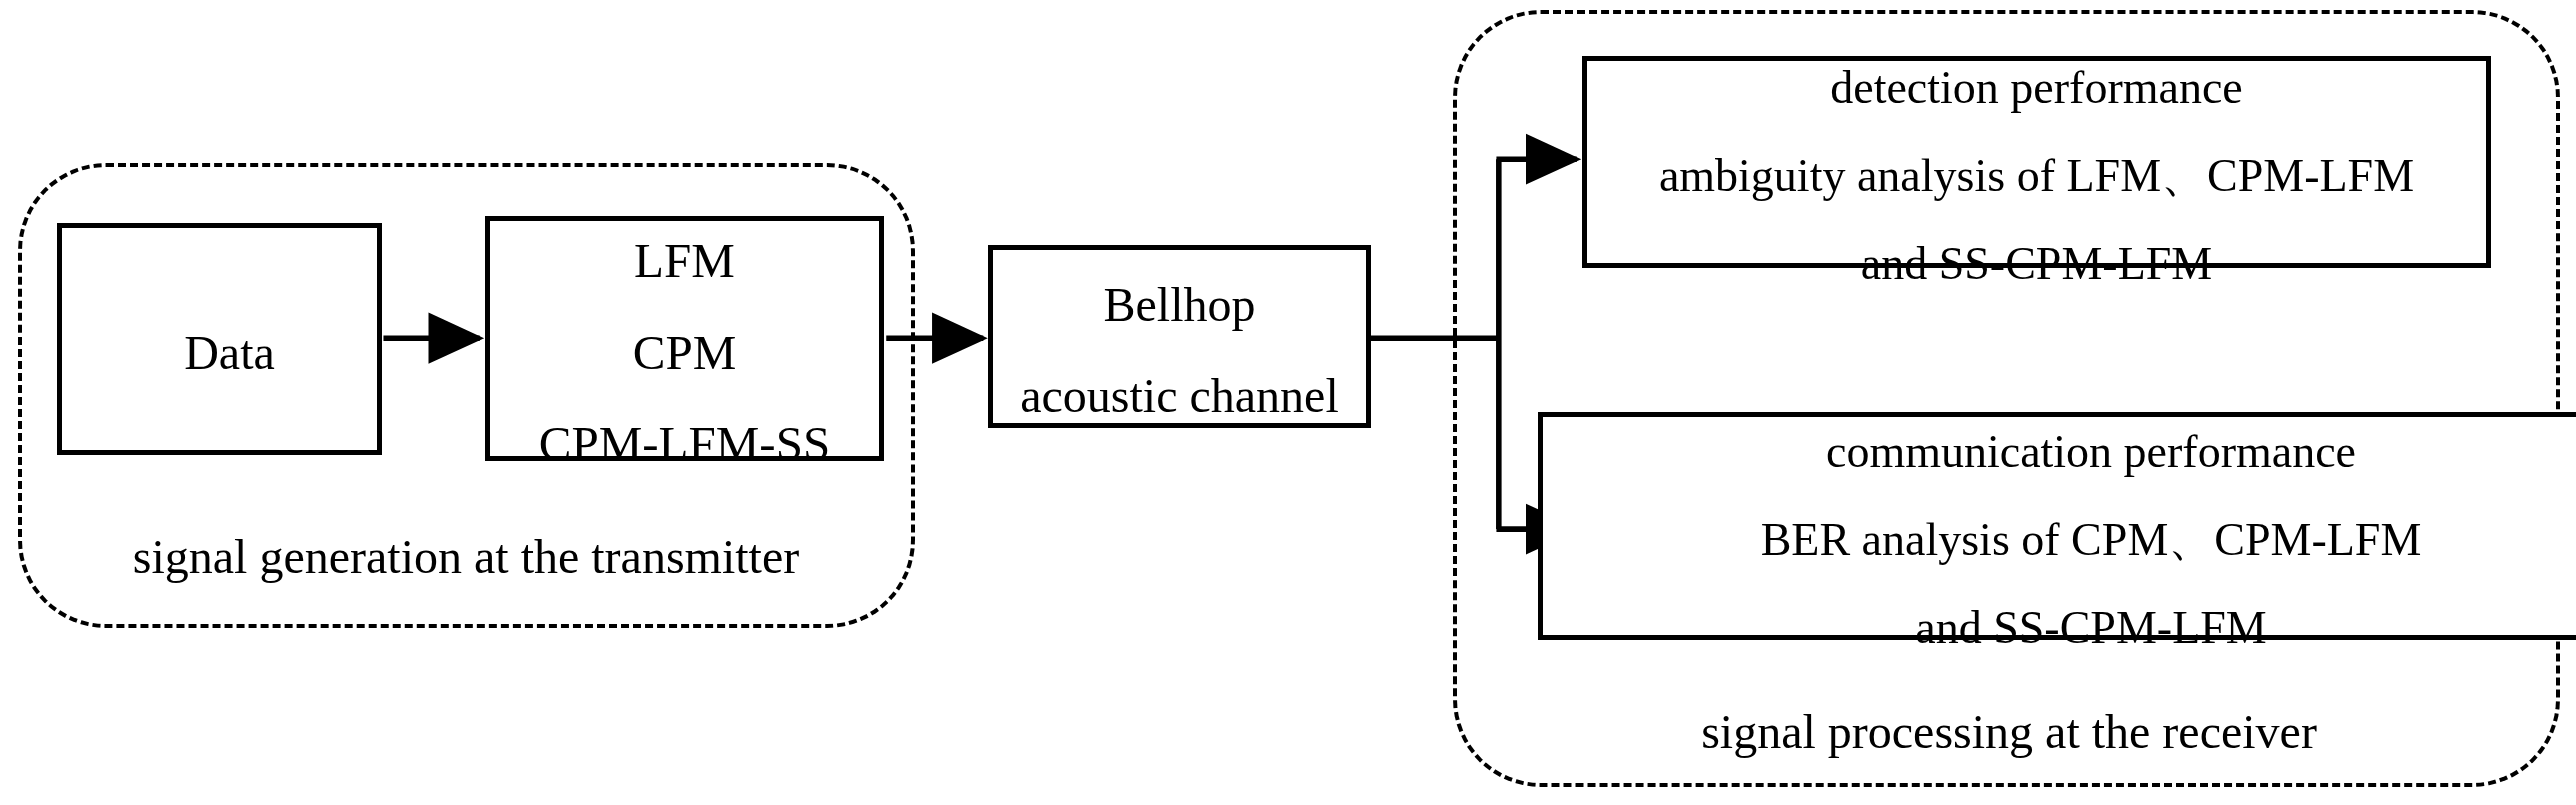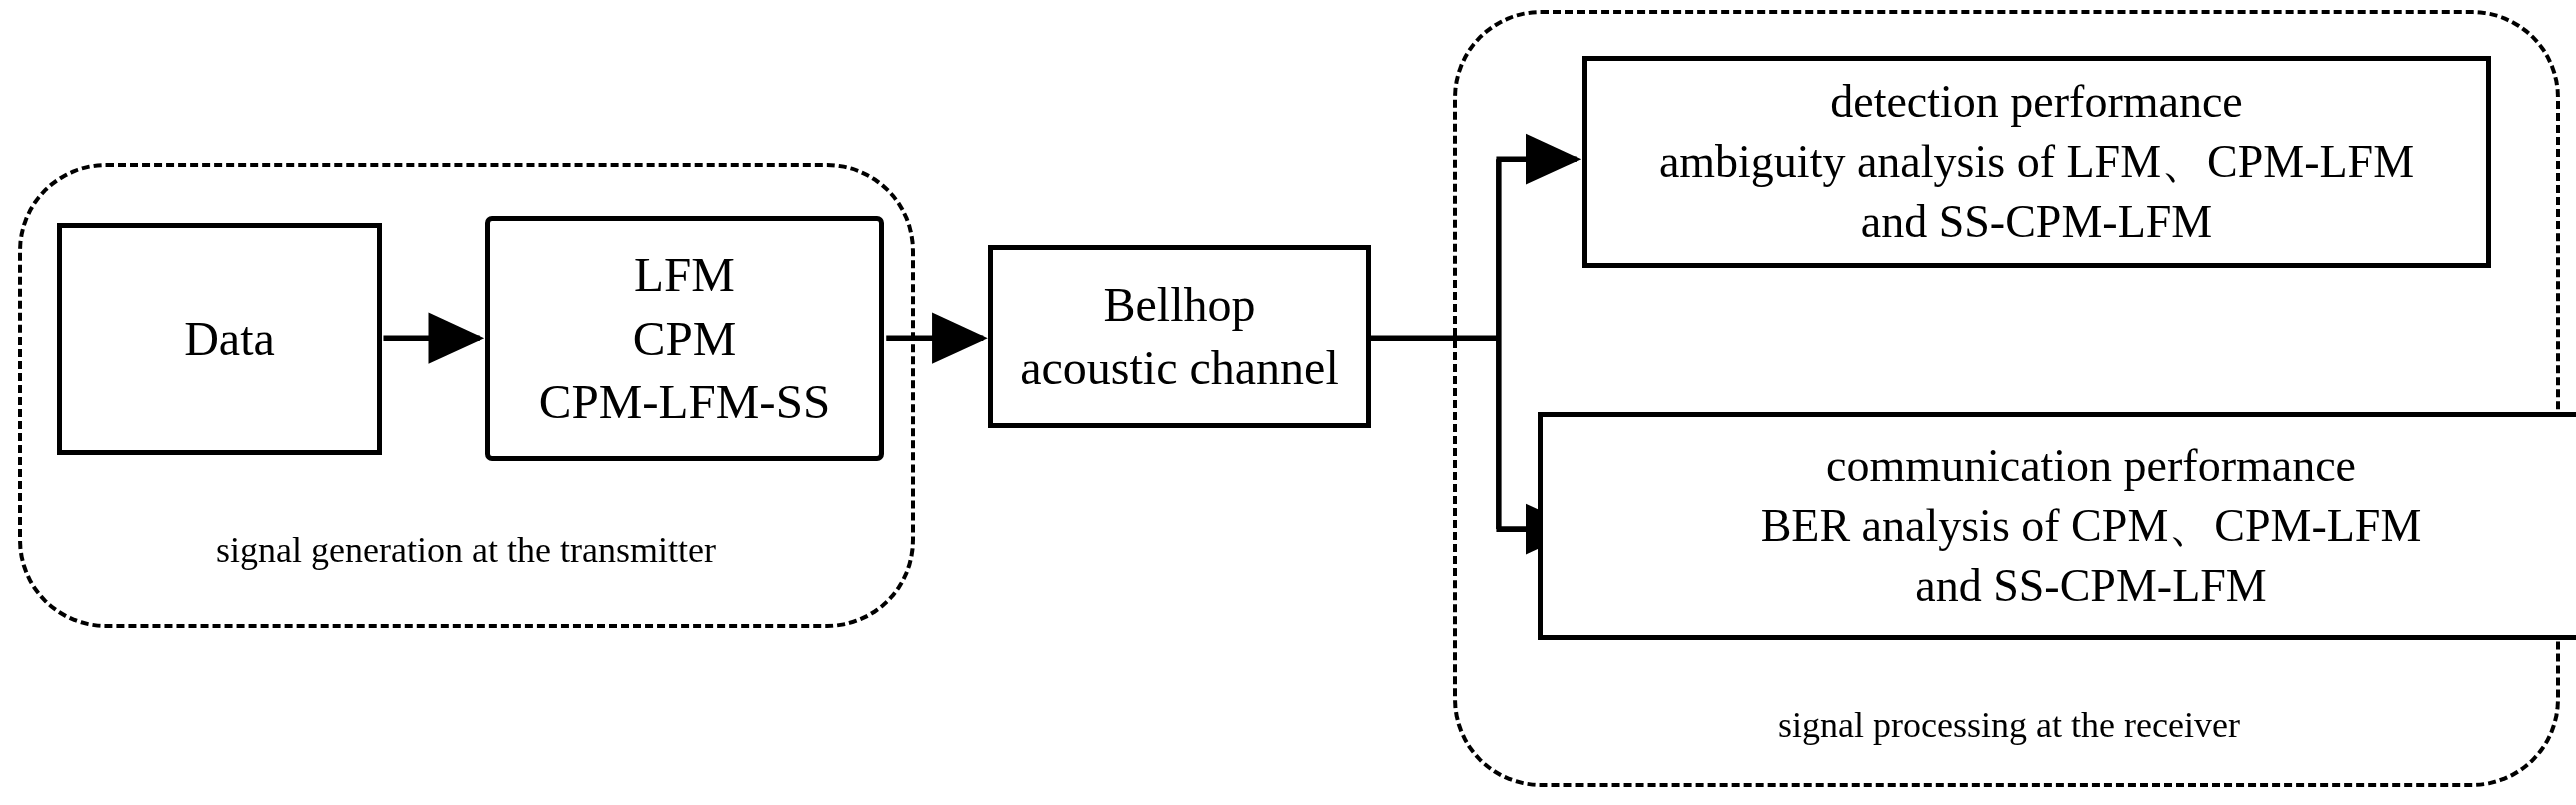--- a/index.html
+++ b/index.html
@@ -40,31 +40,32 @@
     display: flex;
     flex-direction: column;
     align-items: center;
     justify-content: center;
     text-align: center;
     line-height: 1.30;
   }
   .solid-box .line {
     display: block;
     white-space: nowrap;
+    margin-top: 28px;
   }
   .caption {
     position: absolute;
     white-space: nowrap;
     text-align: center;
   }
   .t-data      { font-size: 48px; padding-left: 20px; }
   .t-mod       { font-size: 49px; }
   .t-bellhop   { font-size: 48px; }
   .t-right     { font-size: 46px; }
-  .t-caption   { font-size: 36px; }
+  .t-caption   { font-size: 48px; }
 </style>
 </head>
 <body>
 
 <div id="stage">
 
   <svg id="wires" viewBox="0 0 3238 1013">
     <defs>
       <marker id="ah" markerWidth="11" markerHeight="11" refX="9.2" refY="5.5" orient="auto" markerUnits="strokeWidth">
         <path d="M0,0.9 L10,5.5 L0,10.1 z" fill="#000000"></path>
@@ -93,21 +94,21 @@
       <line x1="1881" y1="665" x2="1982" y2="665" stroke="#000000" stroke-width="7" marker-end="url(#ah)"></line>
     </g>
   </svg>
 
   <div class="group-box" style="left:17.5px; top:163px; width:897px; height:465px;"></div>
 
   <div class="solid-box t-data" style="left:57px; top:223px; width:325px; height:232px;">
     <span class="line">Data</span>
   </div>
 
-  <div class="solid-box t-mod" style="left:485px; top:216px; width:399px; height:245px;border-radius:7px;">
+  <div class="solid-box t-mod" style="left:485px; top:216px; width:399px; height:245px;">
     <span class="line">LFM</span>
     <span class="line">CPM</span>
     <span class="line">CPM-LFM-SS</span>
   </div>
 
   <div class="caption t-caption" style="left:17.5px; top:529px; width:897px;">signal generation at the transmitter</div>
 
   <div class="solid-box t-bellhop" style="left:988px; top:245px; width:383px; height:183px;">
     <span class="line">Bellhop</span>
     <span class="line">acoustic channel</span>

